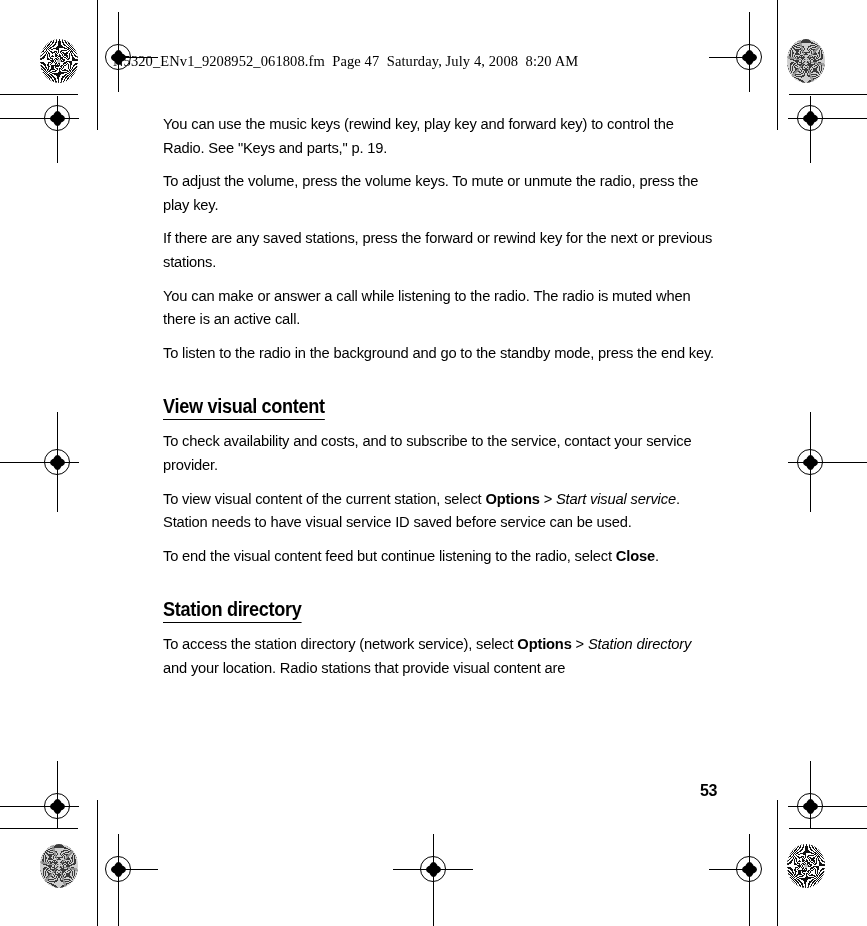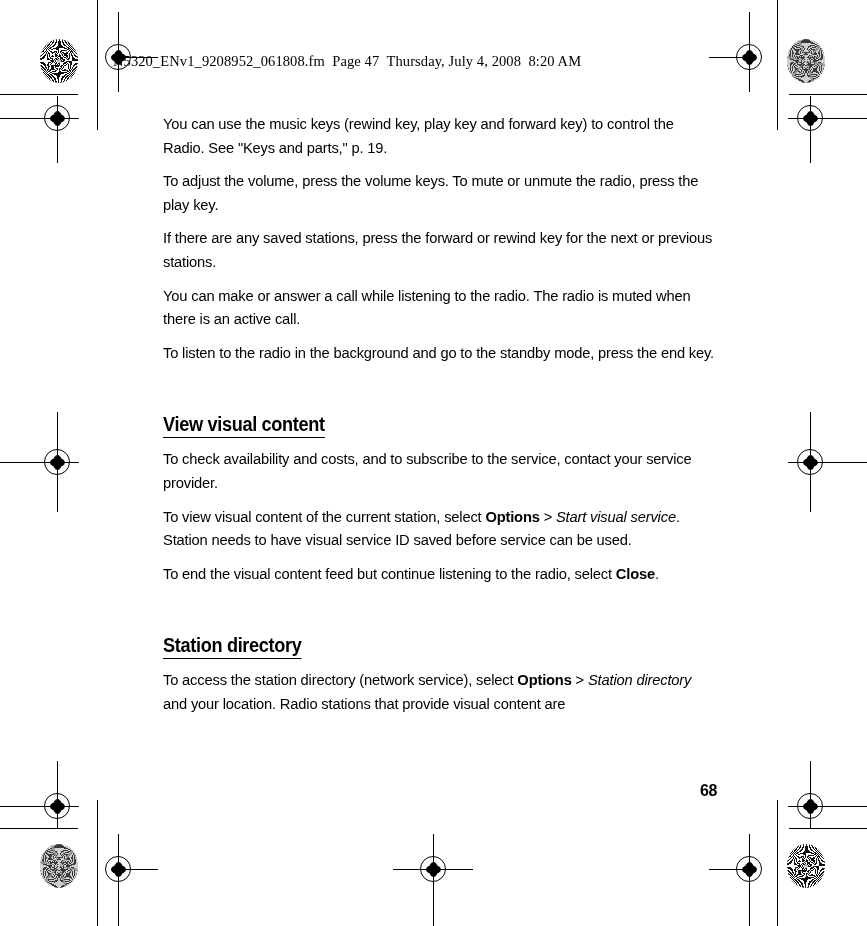--- a/index.html
+++ b/index.html
@@ -138,21 +138,21 @@
     font-weight: 700;
     letter-spacing: -0.35px;
     line-height: 1.18;
     display: inline-block;
     border-bottom: 1.6px solid #000;
     padding-bottom: 1px;
     transform: scaleX(0.93);
     transform-origin: left center;
   }
   .sec-wrap { margin: 0 0 9px 0; }
-  .sec-wrap.gap { margin-top: 49px; }
+  .sec-wrap.gap { margin-top: 31px; }
 
   p.para {
     margin: 0 0 10px 0;
     font-size: 15.4px;
     line-height: 23.6px;
     letter-spacing: -0.18px;
     transform: scaleX(0.955);
     transform-origin: left center;
     width: 104.7%;
   }
@@ -248,29 +248,29 @@
       <div class="hbar" style="left: -4px; width: 40px;"></div>
       <div class="ring"></div>
       <div class="hub"></div>
     </div>
     <div class="star fine" style="left: 59px; top: 61px; width: 38px; height: 44.08px;"></div>
     <div class="star pinwheel" style="left: 806px; top: 61px; width: 38px; height: 44.08px;"></div>
     <div class="star pinwheel" style="left: 59px; top: 866px; width: 38px; height: 44.08px;"></div>
     <div class="star fine" style="left: 806px; top: 866px; width: 38px; height: 44.08px;"></div>
   </div>
 
-<div class="slug">N5320_ENv1_9208952_061808.fm  Page 47  Thursday, July 4, 2008  8:20 AM</div>
+<div class="slug">N5320_ENv1_9208952_061808.fm  Page 47  Saturday, July 4, 2008  8:20 AM</div>
 
 <div class="content" id="content-root">
     <p class="para"><span>You can use the music keys (rewind key, play key and forward key) to control the Radio. See "Keys and parts," p. 19.</span></p>
     <p class="para"><span>To adjust the volume, press the volume keys. To mute or unmute the radio, press the play key.</span></p>
     <p class="para"><span>If there are any saved stations, press the forward or rewind key for the next or previous stations.</span></p>
     <p class="para"><span>You can make or answer a call while listening to the radio. The radio is muted when there is an active call.</span></p>
     <p class="para"><span>To listen to the radio in the background and go to the standby mode, press the end key.</span></p>
     <div class="sec-wrap gap"><h2 class="section">View visual content</h2></div>
     <p class="para"><span>To check availability and costs, and to subscribe to the service, contact your service provider.</span></p>
     <p class="para"><span>To view visual content of the current station, select </span><span class="b">Options</span><span> &gt; </span><span class="i">Start visual service</span><span>. Station needs to have visual service ID saved before service can be used.</span></p>
     <p class="para"><span>To end the visual content feed but continue listening to the radio, select </span><span class="b">Close</span><span>.</span></p>
     <div class="sec-wrap gap"><h2 class="section">Station directory</h2></div>
     <p class="para"><span>To access the station directory (network service), select </span><span class="b">Options</span><span> &gt; </span><span class="i">Station directory</span><span> and your location. Radio stations that provide visual content are</span></p>
   </div>
 
-<div class="folio">68</div>
+<div class="folio">53</div>
 
 </body></html>

